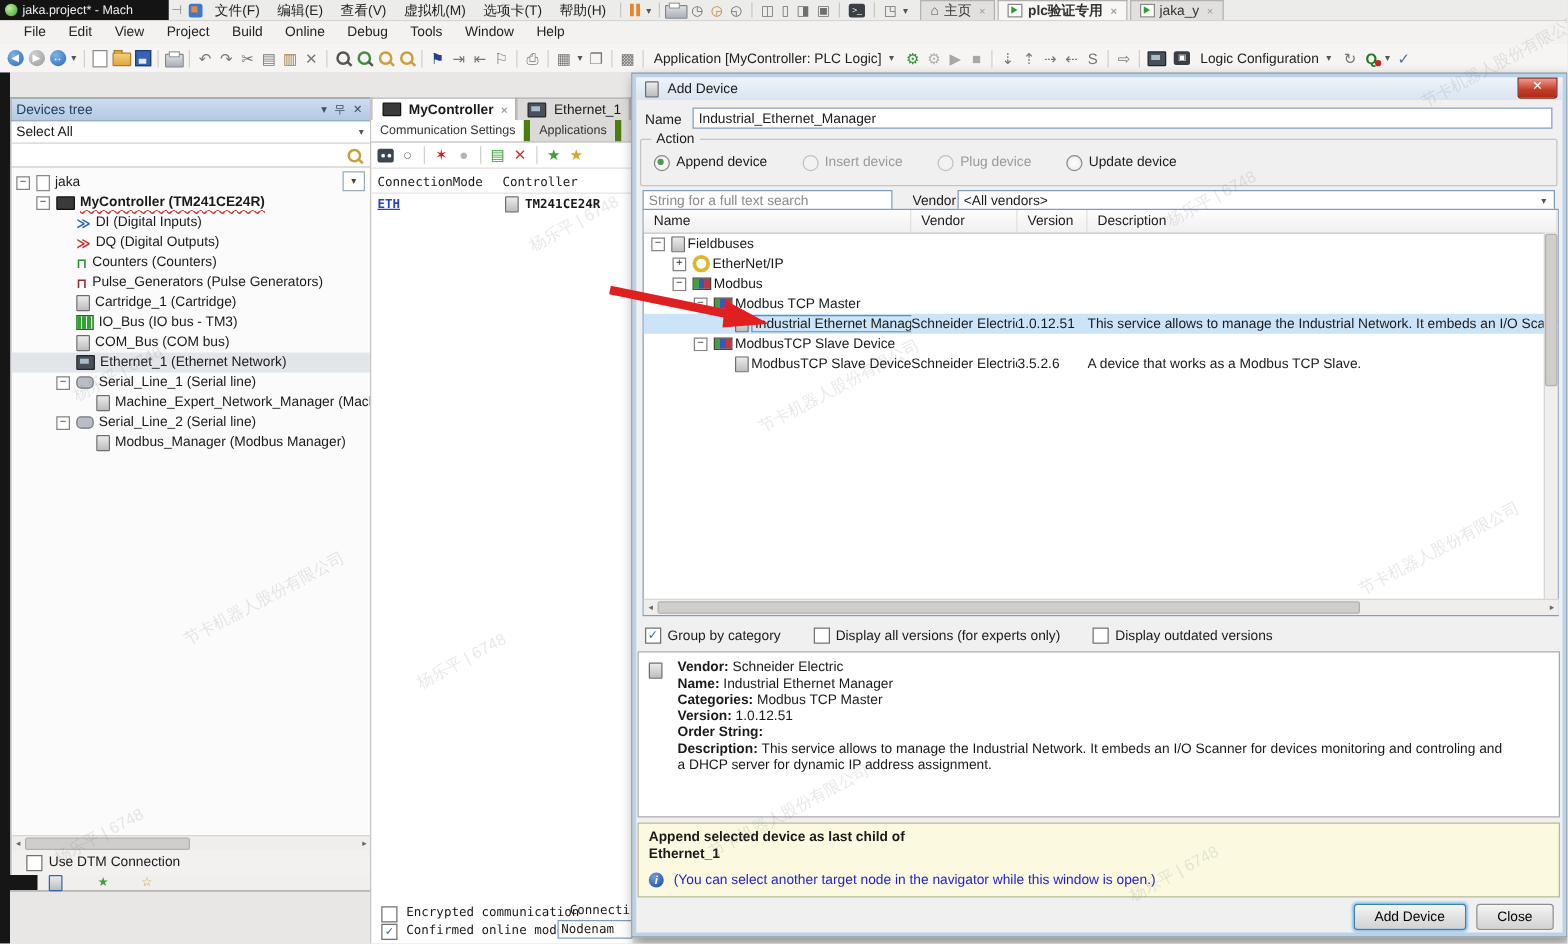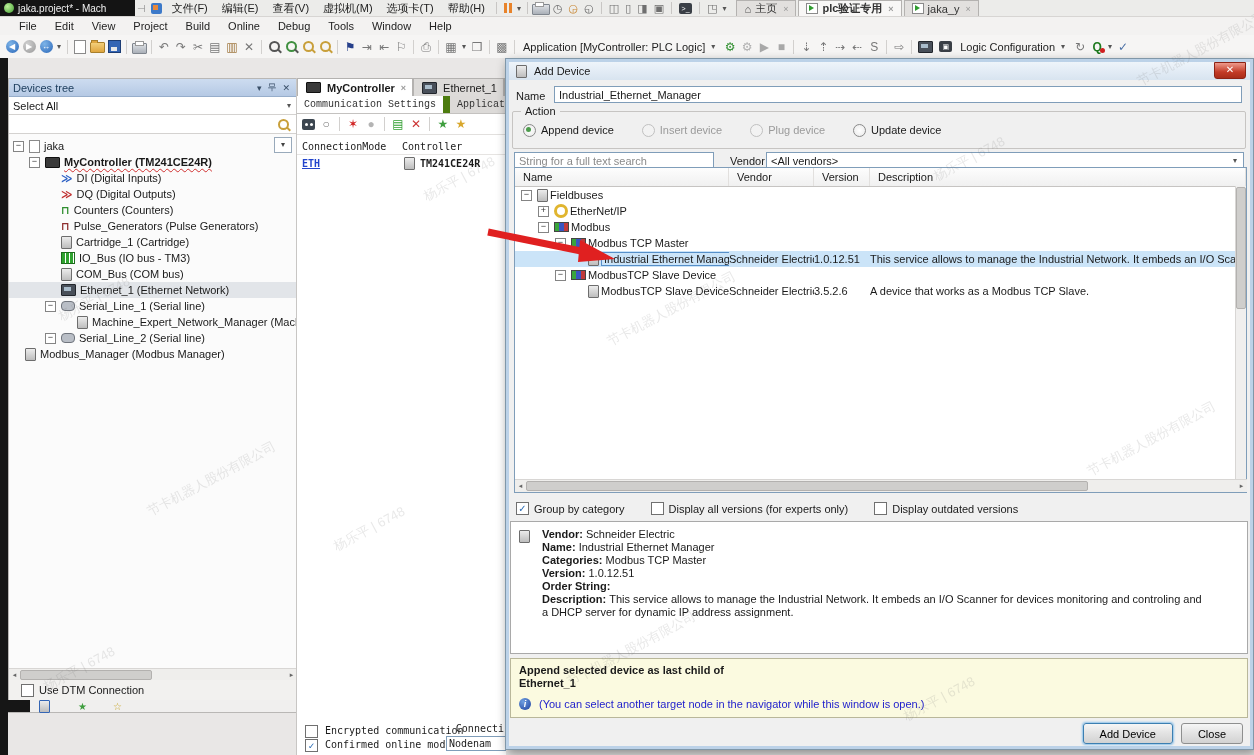--- a/index.html
+++ b/index.html
@@ -94,21 +94,21 @@
   .cb{width:11px;height:11px;background:#fff;border:1px solid #707070;display:inline-flex;align-items:center;justify-content:center;font-size:10px;color:#2b6cb5;flex:none;}
   .radio{width:11px;height:11px;border:1px solid #8a8a8a;border-radius:50%;background:radial-gradient(#fff,#e8e8e8);display:inline-block;position:relative;flex:none;}
   .radio.checked::after{content:"";position:absolute;left:2px;top:2px;width:5px;height:5px;border-radius:50%;background:#4c9c4c;}
   .radio.disabled{border-color:#c0c0c0;background:#f2f2f2;}
   
   #midpanel{left:296px;top:78px;width:209px;height:677px;background:#fff;border-left:1px solid #c8c6c4;}
   #mid-tabs{display:flex;height:18px;background:#e9e7e6;}
   .mtab{display:flex;align-items:center;gap:4px;padding:0 6px;border:1px solid #b4b2b0;border-bottom:none;background:#dddbd9;white-space:nowrap;font-size:11px;}
   .mtab.active{background:#fff;font-weight:bold;}
   #subtabs{display:flex;height:17px;background:#dcdad8;border-bottom:1px solid #c4c2c0;}
-  .subtab{padding:0 7px;display:flex;align-items:center;border-right:7px solid #4d7c0f;color:#333;white-space:nowrap;font-size:10px;font-family:Liberation Mono, monospace;}
+  .subtab{padding:0 7px;display:flex;align-items:center;border-right:5px solid #4d7c0f;color:#333;white-space:nowrap;font-size:10px;}
   .subtab.active{background:#fff;}
   #mid-icons{display:flex;align-items:center;height:20px;border-bottom:1px solid #e2e0de;padding-left:3px;gap:2px;}
   .i-gw{width:13px;height:11px;background:#3c4650;border-radius:2px;position:relative;}
   .i-gw::after{content:"";position:absolute;left:3px;top:4px;width:3px;height:3px;background:#fff;border-radius:50%;box-shadow:5px 0 0 #fff;}
   .mono{font-family:"DejaVu Sans Mono","Liberation Mono",monospace;font-size:10px;}
   .grid-head{display:flex;height:15px;align-items:center;border-bottom:1px solid #e6e4e2;margin-top:4px;}
   .gh1{width:100px;padding-left:5px;}
   .grid-row{display:flex;height:16px;align-items:center;}
   .eth-link{color:#2244cc;text-decoration:underline;font-weight:bold;}
   .ctrl-cell{display:flex;align-items:center;gap:3px;font-weight:bold;}
@@ -400,21 +400,21 @@
         <div class="trow" style="padding-left: 52px;">
           <span class="twig hidden">−</span>
           <span class="ico ico-module"></span>
           <span class="tlabel">Machine_Expert_Network_Manager (Machine Expert-</span>
         </div>
         <div class="trow" style="padding-left: 36px;">
           <span class="twig">−</span>
           <span class="ico ico-serial"></span>
           <span class="tlabel">Serial_Line_2 (Serial line)</span>
         </div>
-        <div class="trow" style="">
+        <div class="trow" style="padding-left: 52px;">
           <span class="twig hidden">−</span>
           <span class="ico ico-module"></span>
           <span class="tlabel">Modbus_Manager (Modbus Manager)</span>
         </div>
       </div>
     <div class="dp-hscroll">
       <span class="sc-arrow">◂</span>
       <span class="sc-thumb" style="width:130px"></span>
       <span class="sc-arrow" style="margin-left:auto">▸</span>
     </div>

